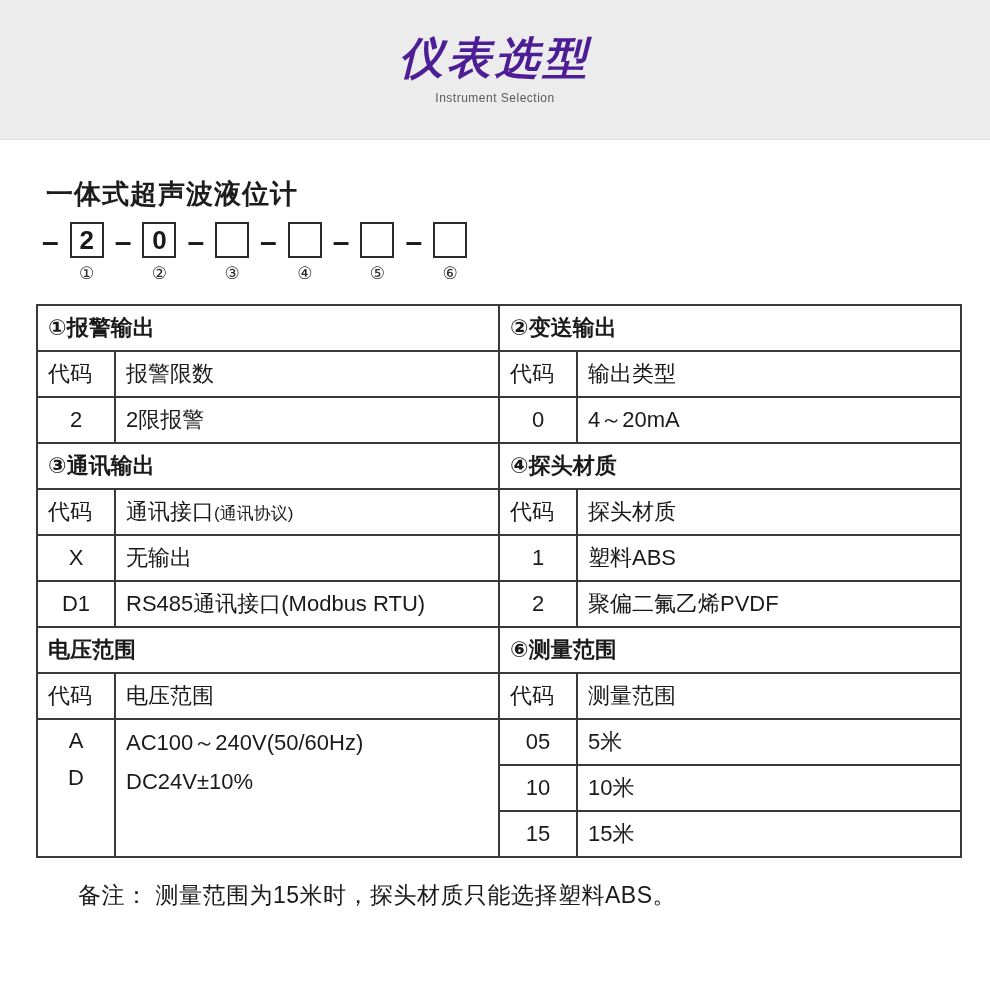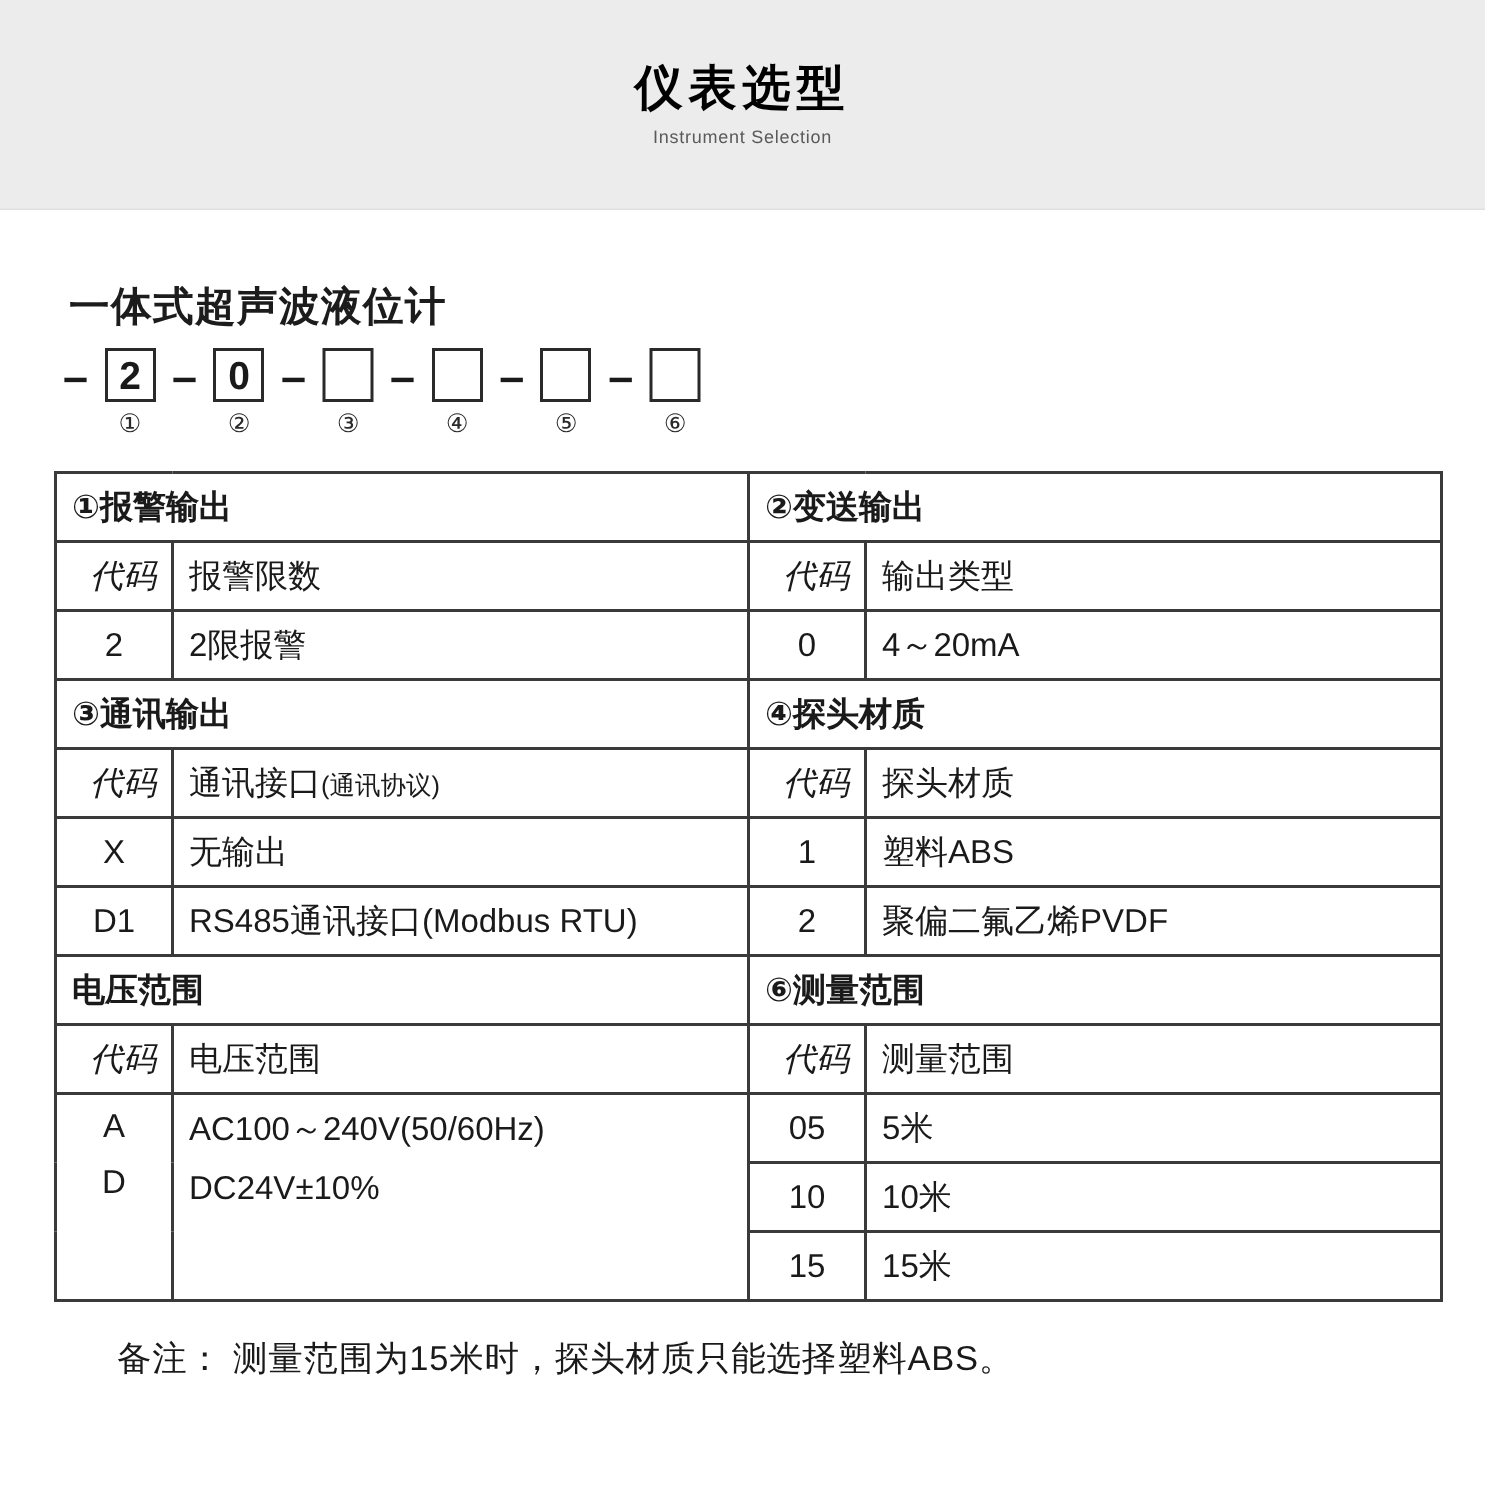--- a/index.html
+++ b/index.html
@@ -21,35 +21,36 @@
     width: 990px;
     height: 140px;
     background: #ececec;
     display: flex;
     flex-direction: column;
     align-items: center;
     justify-content: center;
     border-bottom: 1px solid #e0e0e0;
   }
   .banner-title {
-    font-size: 32px;
+    font-size: 44px;
     font-weight: bold;
     letter-spacing: 4px;
-    color: #000000;
+    color: #4c1d95;
     line-height: 1.1;
+    font-style: italic;
   }
   .banner-sub {
     margin-top: 8px;
     font-size: 12px;
     color: #5a5a5a;
     letter-spacing: 0.5px;
   }
   
   .content {
-    padding: 40px 32px 0 32px;
+    padding: 30px 32px 0 32px;
   }
   .product-name {
     font-size: 27px;
     font-weight: bold;
     color: #1c1c1c;
     margin: 6px 0 10px 14px;
     letter-spacing: 1px;
   }
   
   .model-row {
@@ -109,22 +110,21 @@
     vertical-align: middle;
     height: 46px;
     color: #1a1a1a;
   }
   td.section {
     font-weight: bold;
     font-size: 23px;
   }
   td.code-col {
     width: 78px;
-    text-align: right;
-    font-style: italic;
+    text-align: left;
   }
   td.code-val {
     text-align: center;
   }
   td.hdr { font-size: 22px; }
   .small { font-size: 17px; text-align: center; }
   
   .note {
     margin: 22px 0 0 46px;
     font-size: 23px;

